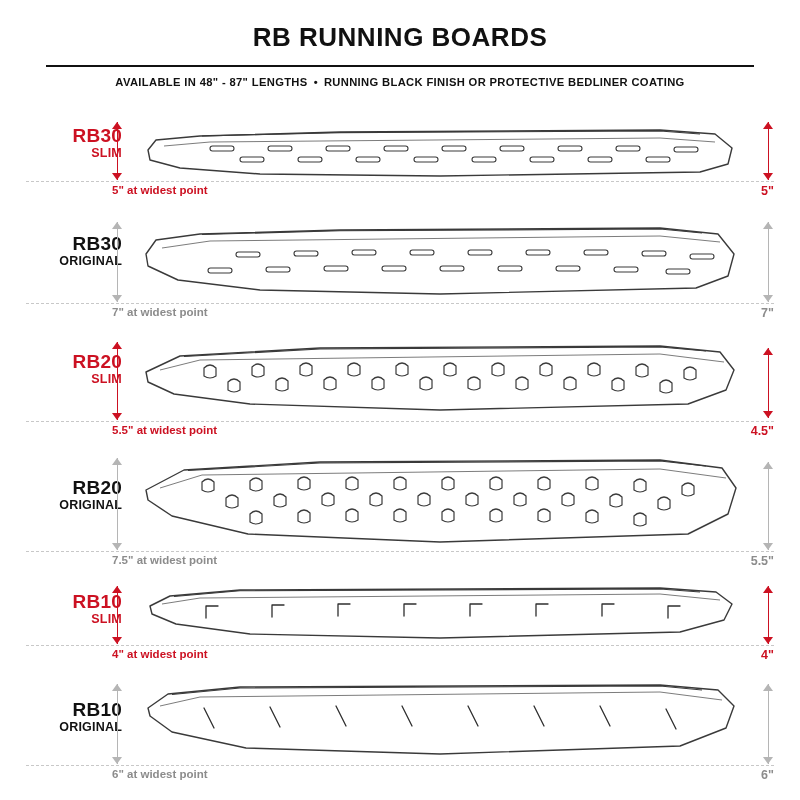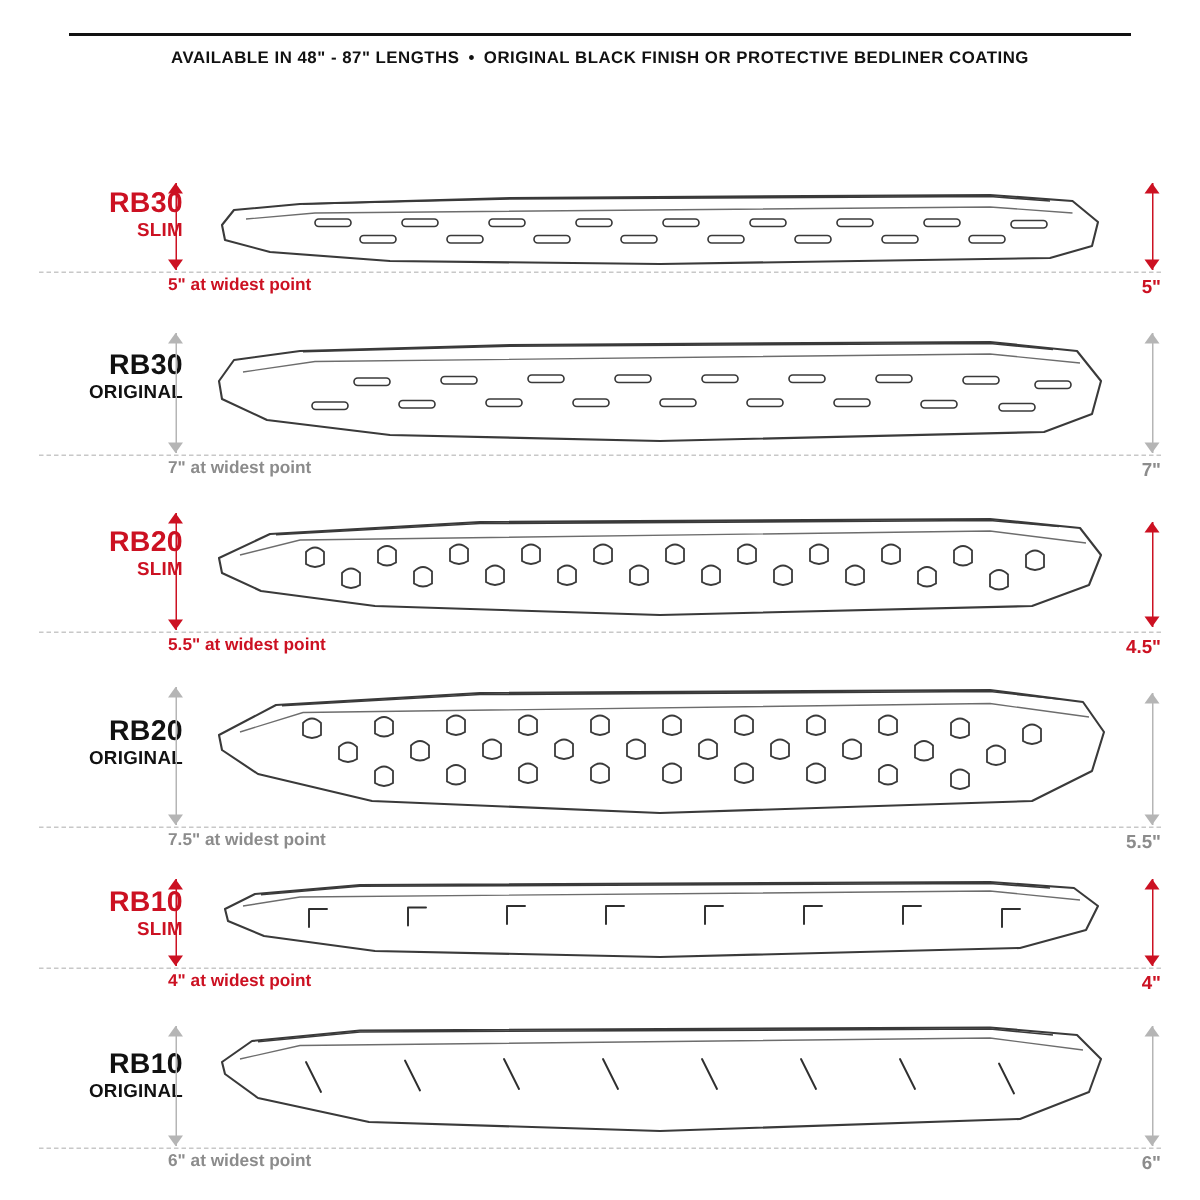--- a/index.html
+++ b/index.html
@@ -129,23 +129,24 @@
 
   svg { display: block; }
   .board-svg { position: absolute; }
 </style>
 </head>
 <body>
 
 <div id="page">
 
   <div class="header">
+    <div class="main-title">RB RUNNING BOARDS</div>
     <div class="rule"></div>
     <div class="subtitle">
-      <span>AVAILABLE IN 48" - 87" LENGTHS</span><span class="dot">•</span><span>ORIGINAL BLACK FINISH OR PROTECTIVE BEDLINER COATING</span>
+      <span>AVAILABLE IN 48" - 87" LENGTHS</span><span class="dot">•</span><span>RUNNING BLACK FINISH OR PROTECTIVE BEDLINER COATING</span>
     </div>
   </div>
 
   <div class="row" style="top:110px;">
     <div class="label-block">
       <div class="label-model red">RB30</div>
       <div class="label-variant red">SLIM</div>
     </div>
 
     <div class="vmeas red" style="left:112px; top:12px; height:58px;">

